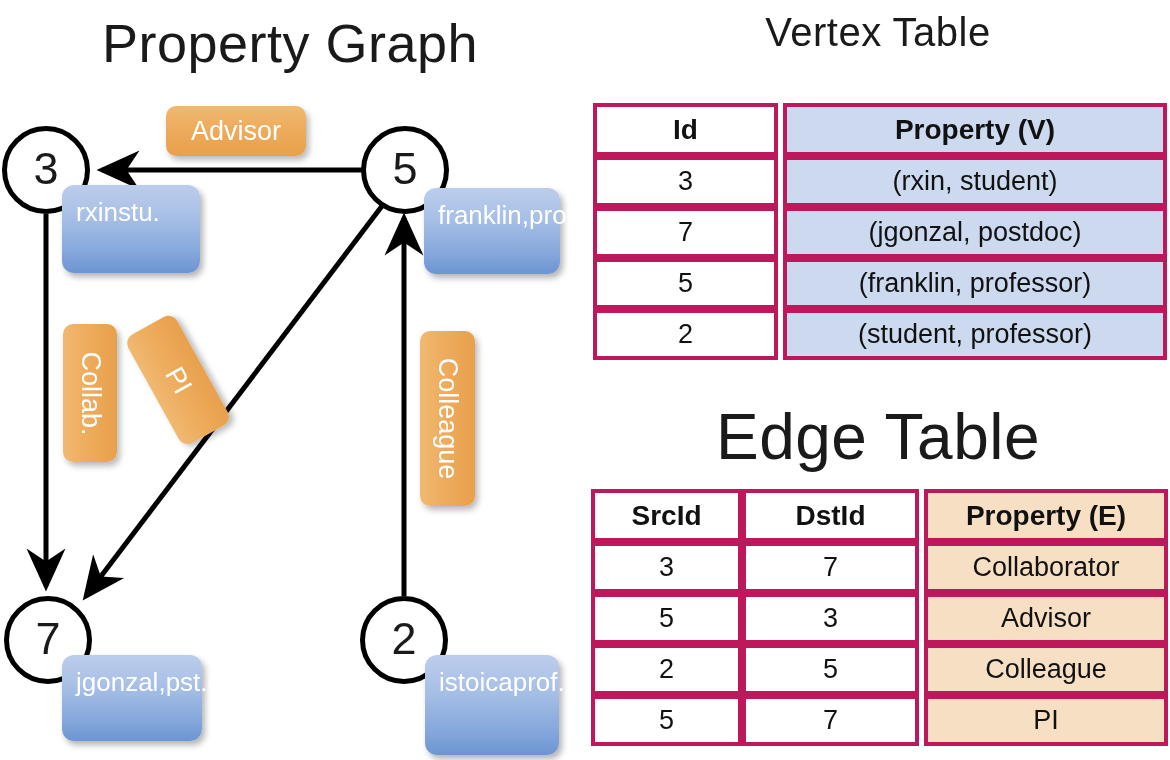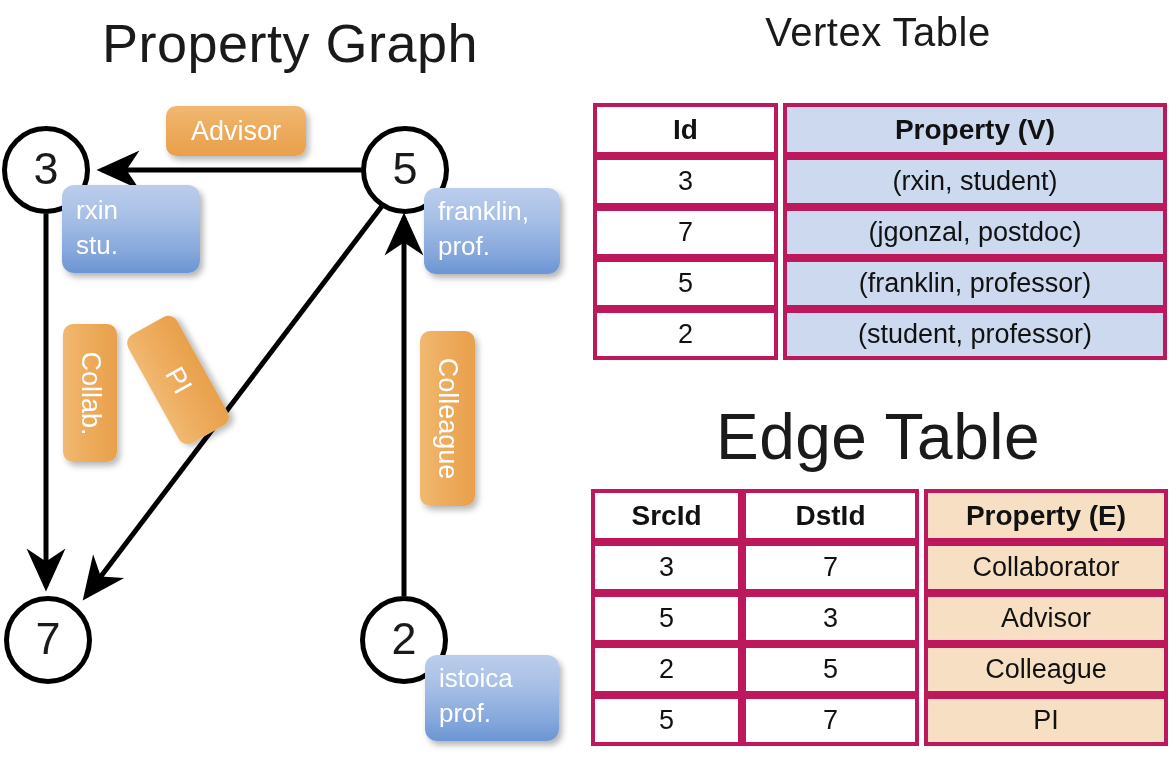--- a/index.html
+++ b/index.html
@@ -87,27 +87,27 @@
     border-radius: 12px;
     background: linear-gradient(to bottom, #bccdec 0%, #a8c0e6 35%, #86a8dc 75%, #6c95d3 100%);
     box-shadow: 3px 4px 6px rgba(0,0,0,0.30);
     color: #ffffff;
     font-size: 26px;
     font-weight: 300;
     line-height: 1.35;
     box-sizing: border-box;
     padding: 10px 14px;
     display: flex;
-    flex-direction: column;
-    justify-content: flex-end;
+    flex-direction: row;
+    justify-content: flex-start;
   }
   #prop-3 { left: 62px;  top: 185px; width: 138px; height: 88px; }
   #prop-5 { left: 424px; top: 188px; width: 136px; height: 86px; }
   #prop-7 { left: 62px;  top: 655px; width: 140px; height: 86px; }
-  #prop-2 { left: 425px; top: 655px; width: 134px; height: 86px; }
+  #prop-2 { left: 425px; top: 655px; width: 134px; height: 100px; }
 
   
   .edge-label {
     position: absolute;
     border-radius: 10px;
     background: linear-gradient(to bottom, #f0b971 0%, #eead5f 40%, #e8a04b 100%);
     box-shadow: 3px 4px 6px rgba(0,0,0,0.28);
     color: #ffffff;
     font-size: 27px;
     font-weight: 300;
@@ -231,20 +231,24 @@
   </div>
 
   <div class="prop-box" id="prop-3">
     <div>rxin</div>
     <div>stu.</div>
   </div>
   <div class="prop-box" id="prop-5">
     <div>franklin,</div>
     <div>prof.</div>
   </div>
+  <div class="prop-box" id="prop-7">
+    <div>jgonzal,</div>
+    <div>pst.doc.</div>
+  </div>
   <div class="prop-box" id="prop-2">
     <div>istoica</div>
     <div>prof.</div>
   </div>
 
   <div class="edge-label" id="label-advisor">
     <span>Advisor</span>
   </div>
   <div class="edge-label" id="label-collab">
     <span class="vtext">Collab.</span>

